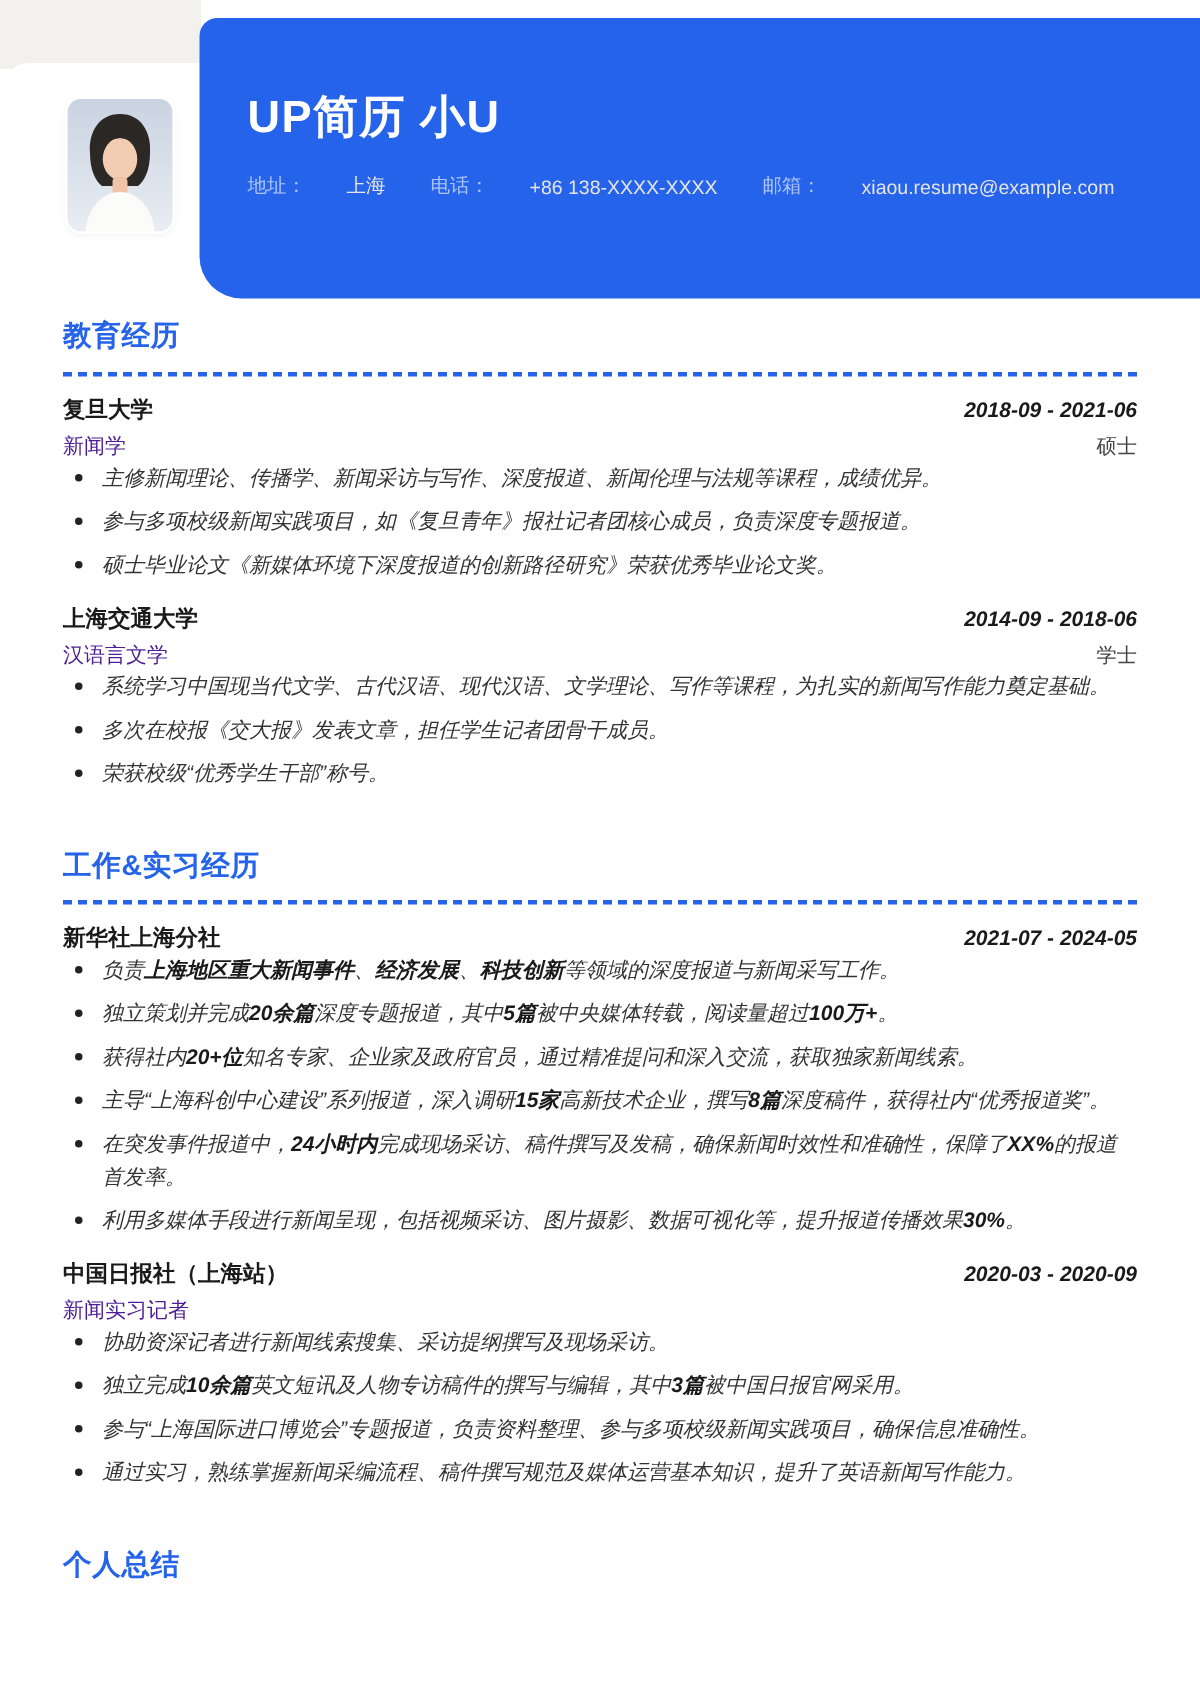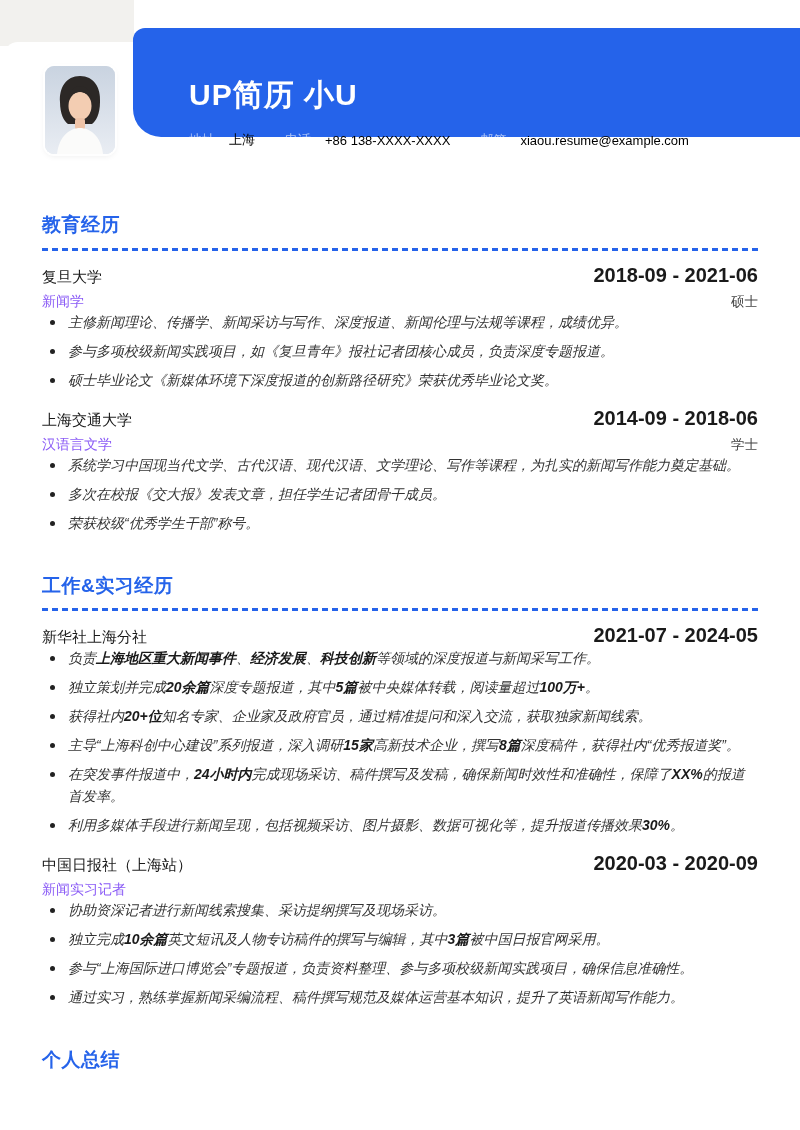--- a/index.html
+++ b/index.html
@@ -17,36 +17,35 @@
     color:var(--text);
     position:relative;
   }
   
   .corner-gray{position:absolute;left:0;top:0;width:134px;height:46px;background:#f2f1ee;}
   .corner-white{position:absolute;left:4px;top:42px;width:130px;height:26px;background:#fff;border-top-left-radius:14px;}
 
   
   .header-band{
     position:absolute;
-    left:133px;top:28px;right:0;height:109px;
+    left:133px;top:12px;right:0;height:187px;
     background:var(--accent);
     border-top-left-radius:12px;
     border-bottom-left-radius:28px;
-    padding-left:24px;
   }
   .header-inner{padding:50px 0 0 32px;}
   .resume-name{
     color:#ffffff;font-size:30px;font-weight:700;letter-spacing:1px;line-height:1.1;
   }
   .contact-row{
     margin-top:20px;display:flex;align-items:center;gap:30px;font-size:13px;
   }
-  .contact-item{display:flex;align-items:center;gap:1px;}
+  .contact-item{display:flex;align-items:center;gap:27px;}
   .contact-label{color:rgba(255,255,255,0.62);}
-  .contact-value{color:#000000;font-weight:500;}
+  .contact-value{color:#e5e5e5;font-weight:500;}
 
   .photo-frame{
     position:absolute;left:45px;top:66px;width:70px;height:88px;
     border-radius:9px;overflow:hidden;background:#dfe5ec;
     box-shadow:0 0 0 2px rgba(255,255,255,0.9),0 2px 6px rgba(0,0,0,0.08);
   }
   .photo-frame svg{display:block;width:100%;height:100%;}
 
   
   .content{position:absolute;left:0;top:173px;right:0;padding:0 42px;}
@@ -54,24 +53,24 @@
   .section-title{
     color:var(--accent);font-size:19px;font-weight:700;letter-spacing:0.5px;line-height:1.3;
   }
   .section-divider{
     margin-top:10px;height:3px;
     background:repeating-linear-gradient(90deg,var(--accent) 0 6px,transparent 6px 10px);
   }
   .entry{margin-top:13px;}
   .entry + .entry{margin-top:16px;}
   .entry-head{display:flex;justify-content:space-between;align-items:baseline;}
-  .entry-org{font-size:15px;font-weight:400;color:var(--dark);}
-  .entry-date{font-size:20px;font-weight:700;color:var(--dark);}
+  .entry-org{font-size:15px;font-weight:700;color:var(--dark);}
+  .entry-date{font-size:14px;font-weight:700;color:var(--dark);font-style:italic;}
   .entry-sub{display:flex;justify-content:space-between;align-items:baseline;margin-top:6px;}
-  .entry-role{font-size:14px;color:#8b5cf6;}
+  .entry-role{font-size:14px;color:#4c1d95;}
   .entry-degree{font-size:13.5px;color:#444;}
   ul.bullets{list-style:none;font-style:italic;}
   ul.bullets li{display:flex;margin-bottom:7px;}
   .bullet-dot{
     flex:0 0 auto;width:5px;height:5px;border-radius:50%;background:#222;
     margin:9px 13px 0 8px;
   }
   .bullet-text{flex:1;font-size:14px;line-height:22px;color:var(--text);}
   .bullet-text b{font-weight:700;color:var(--dark);}
 </style>

